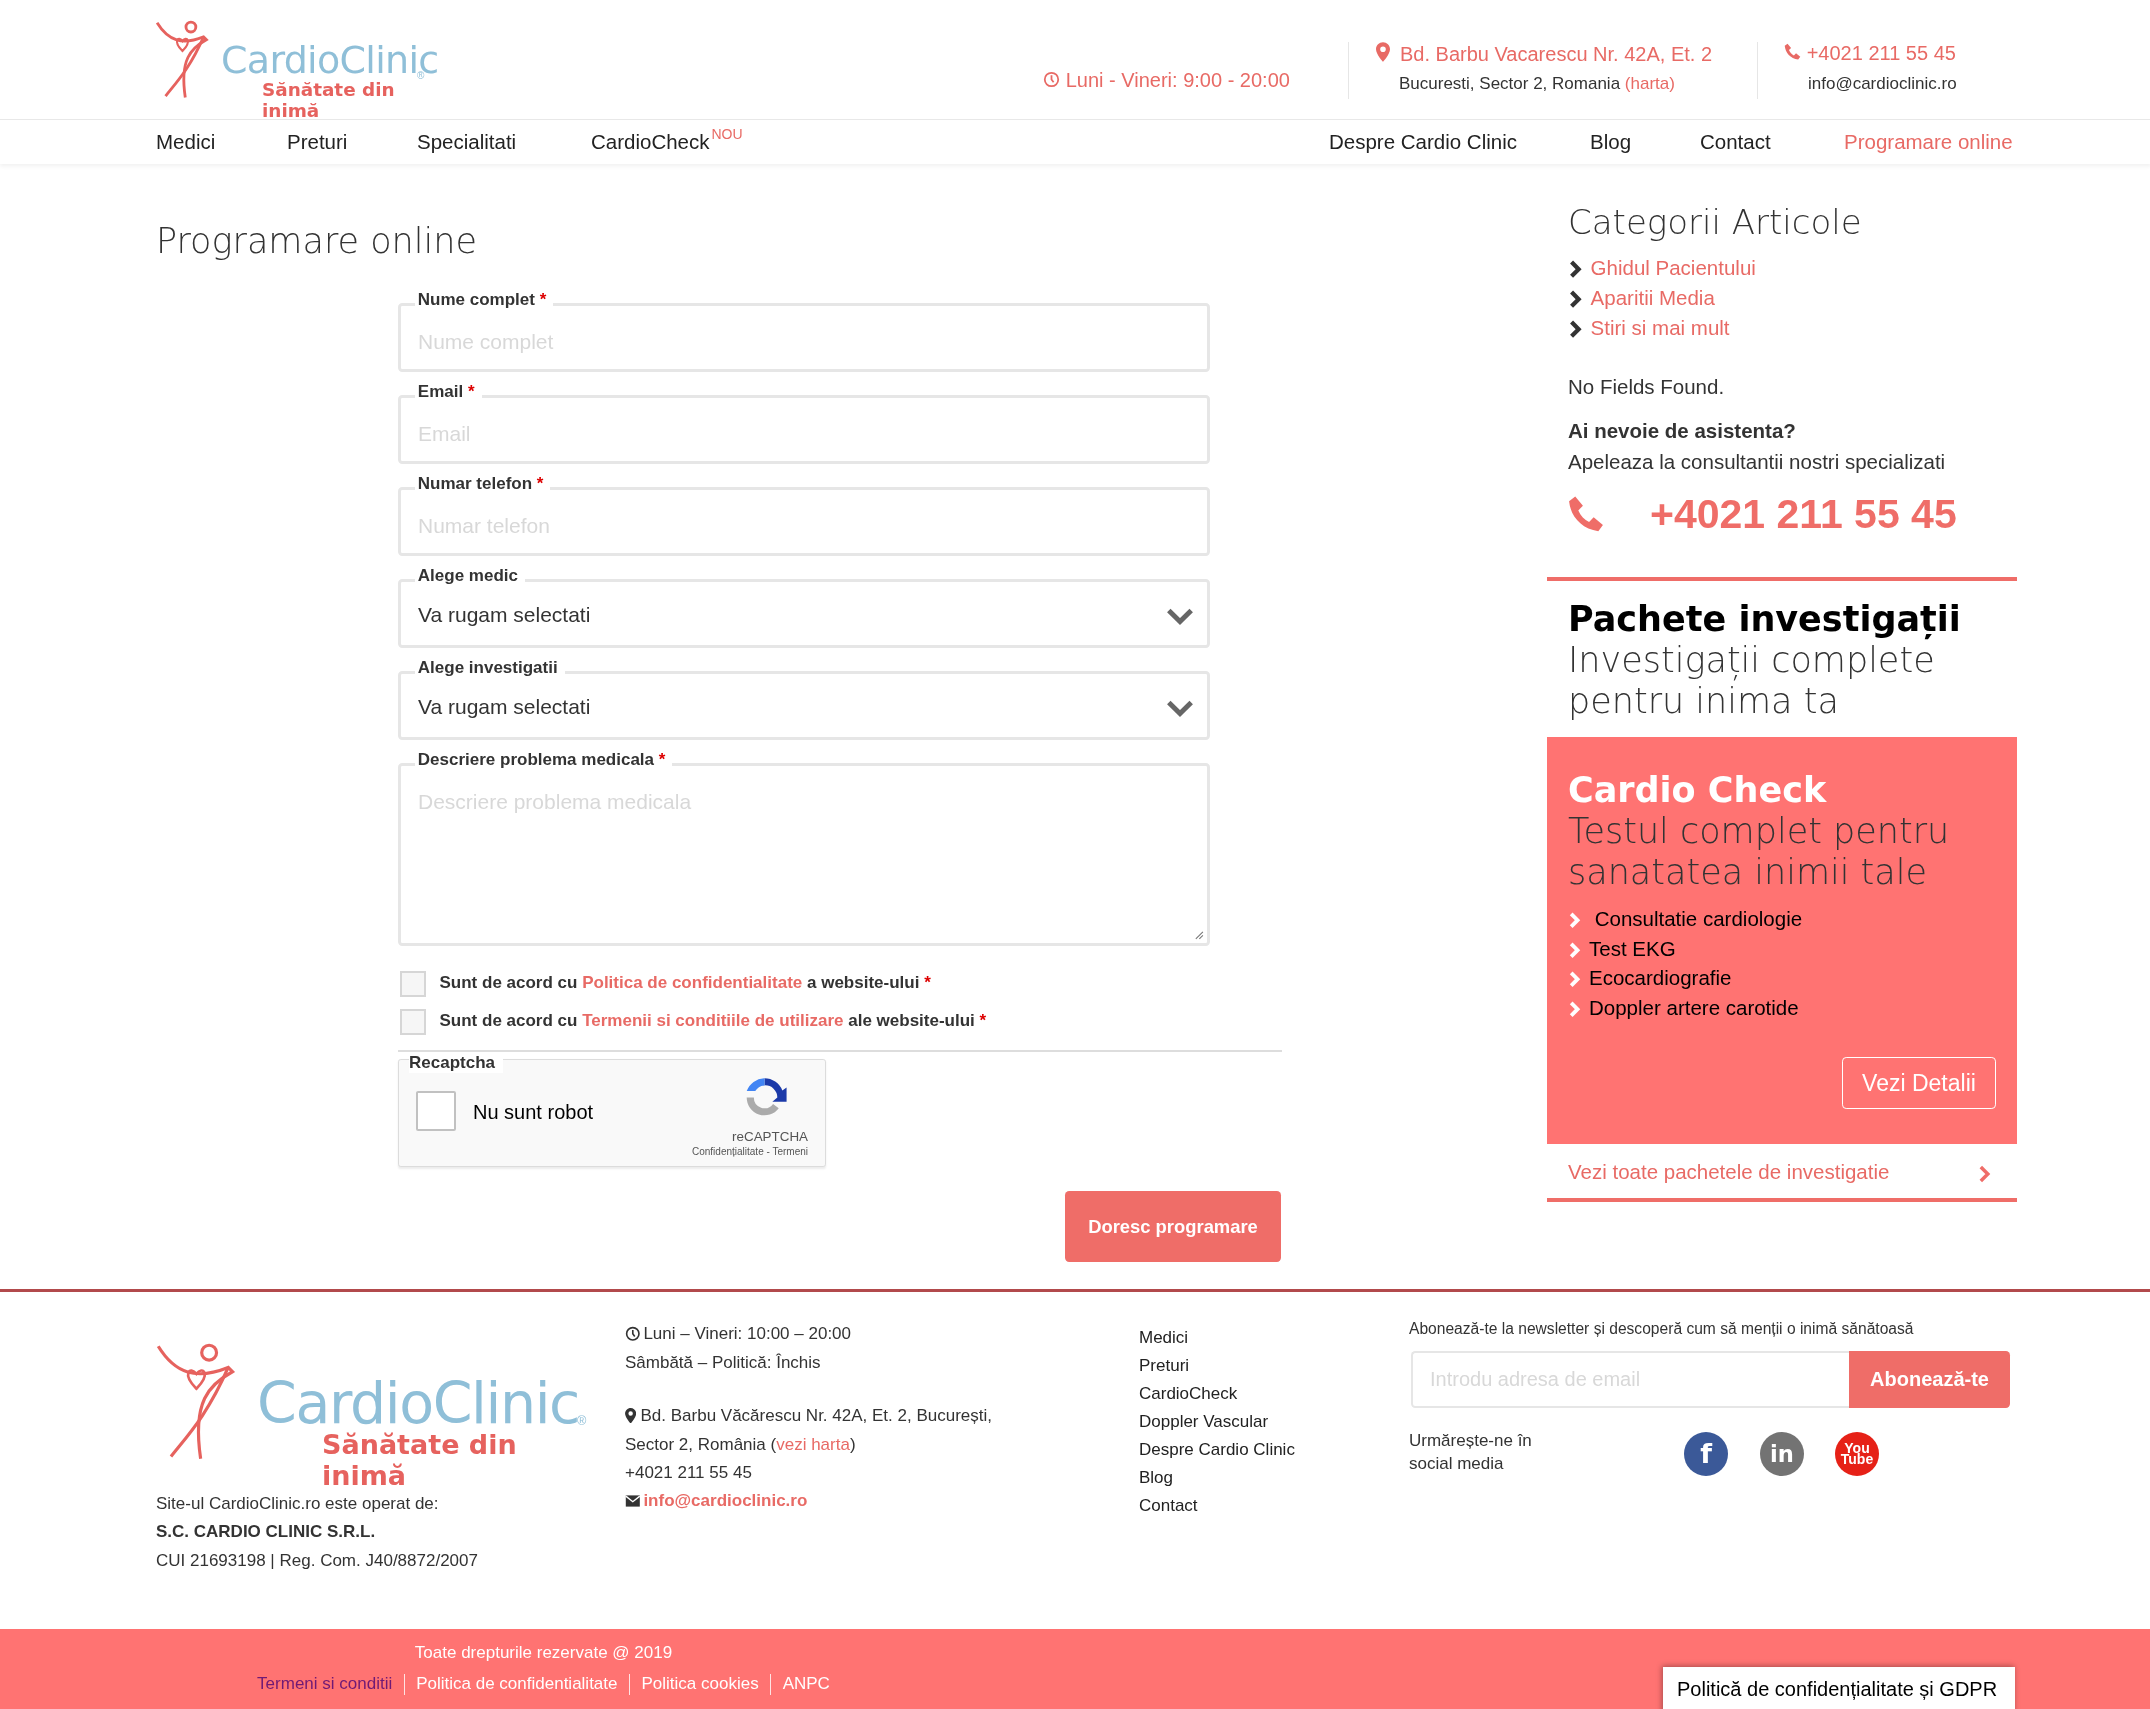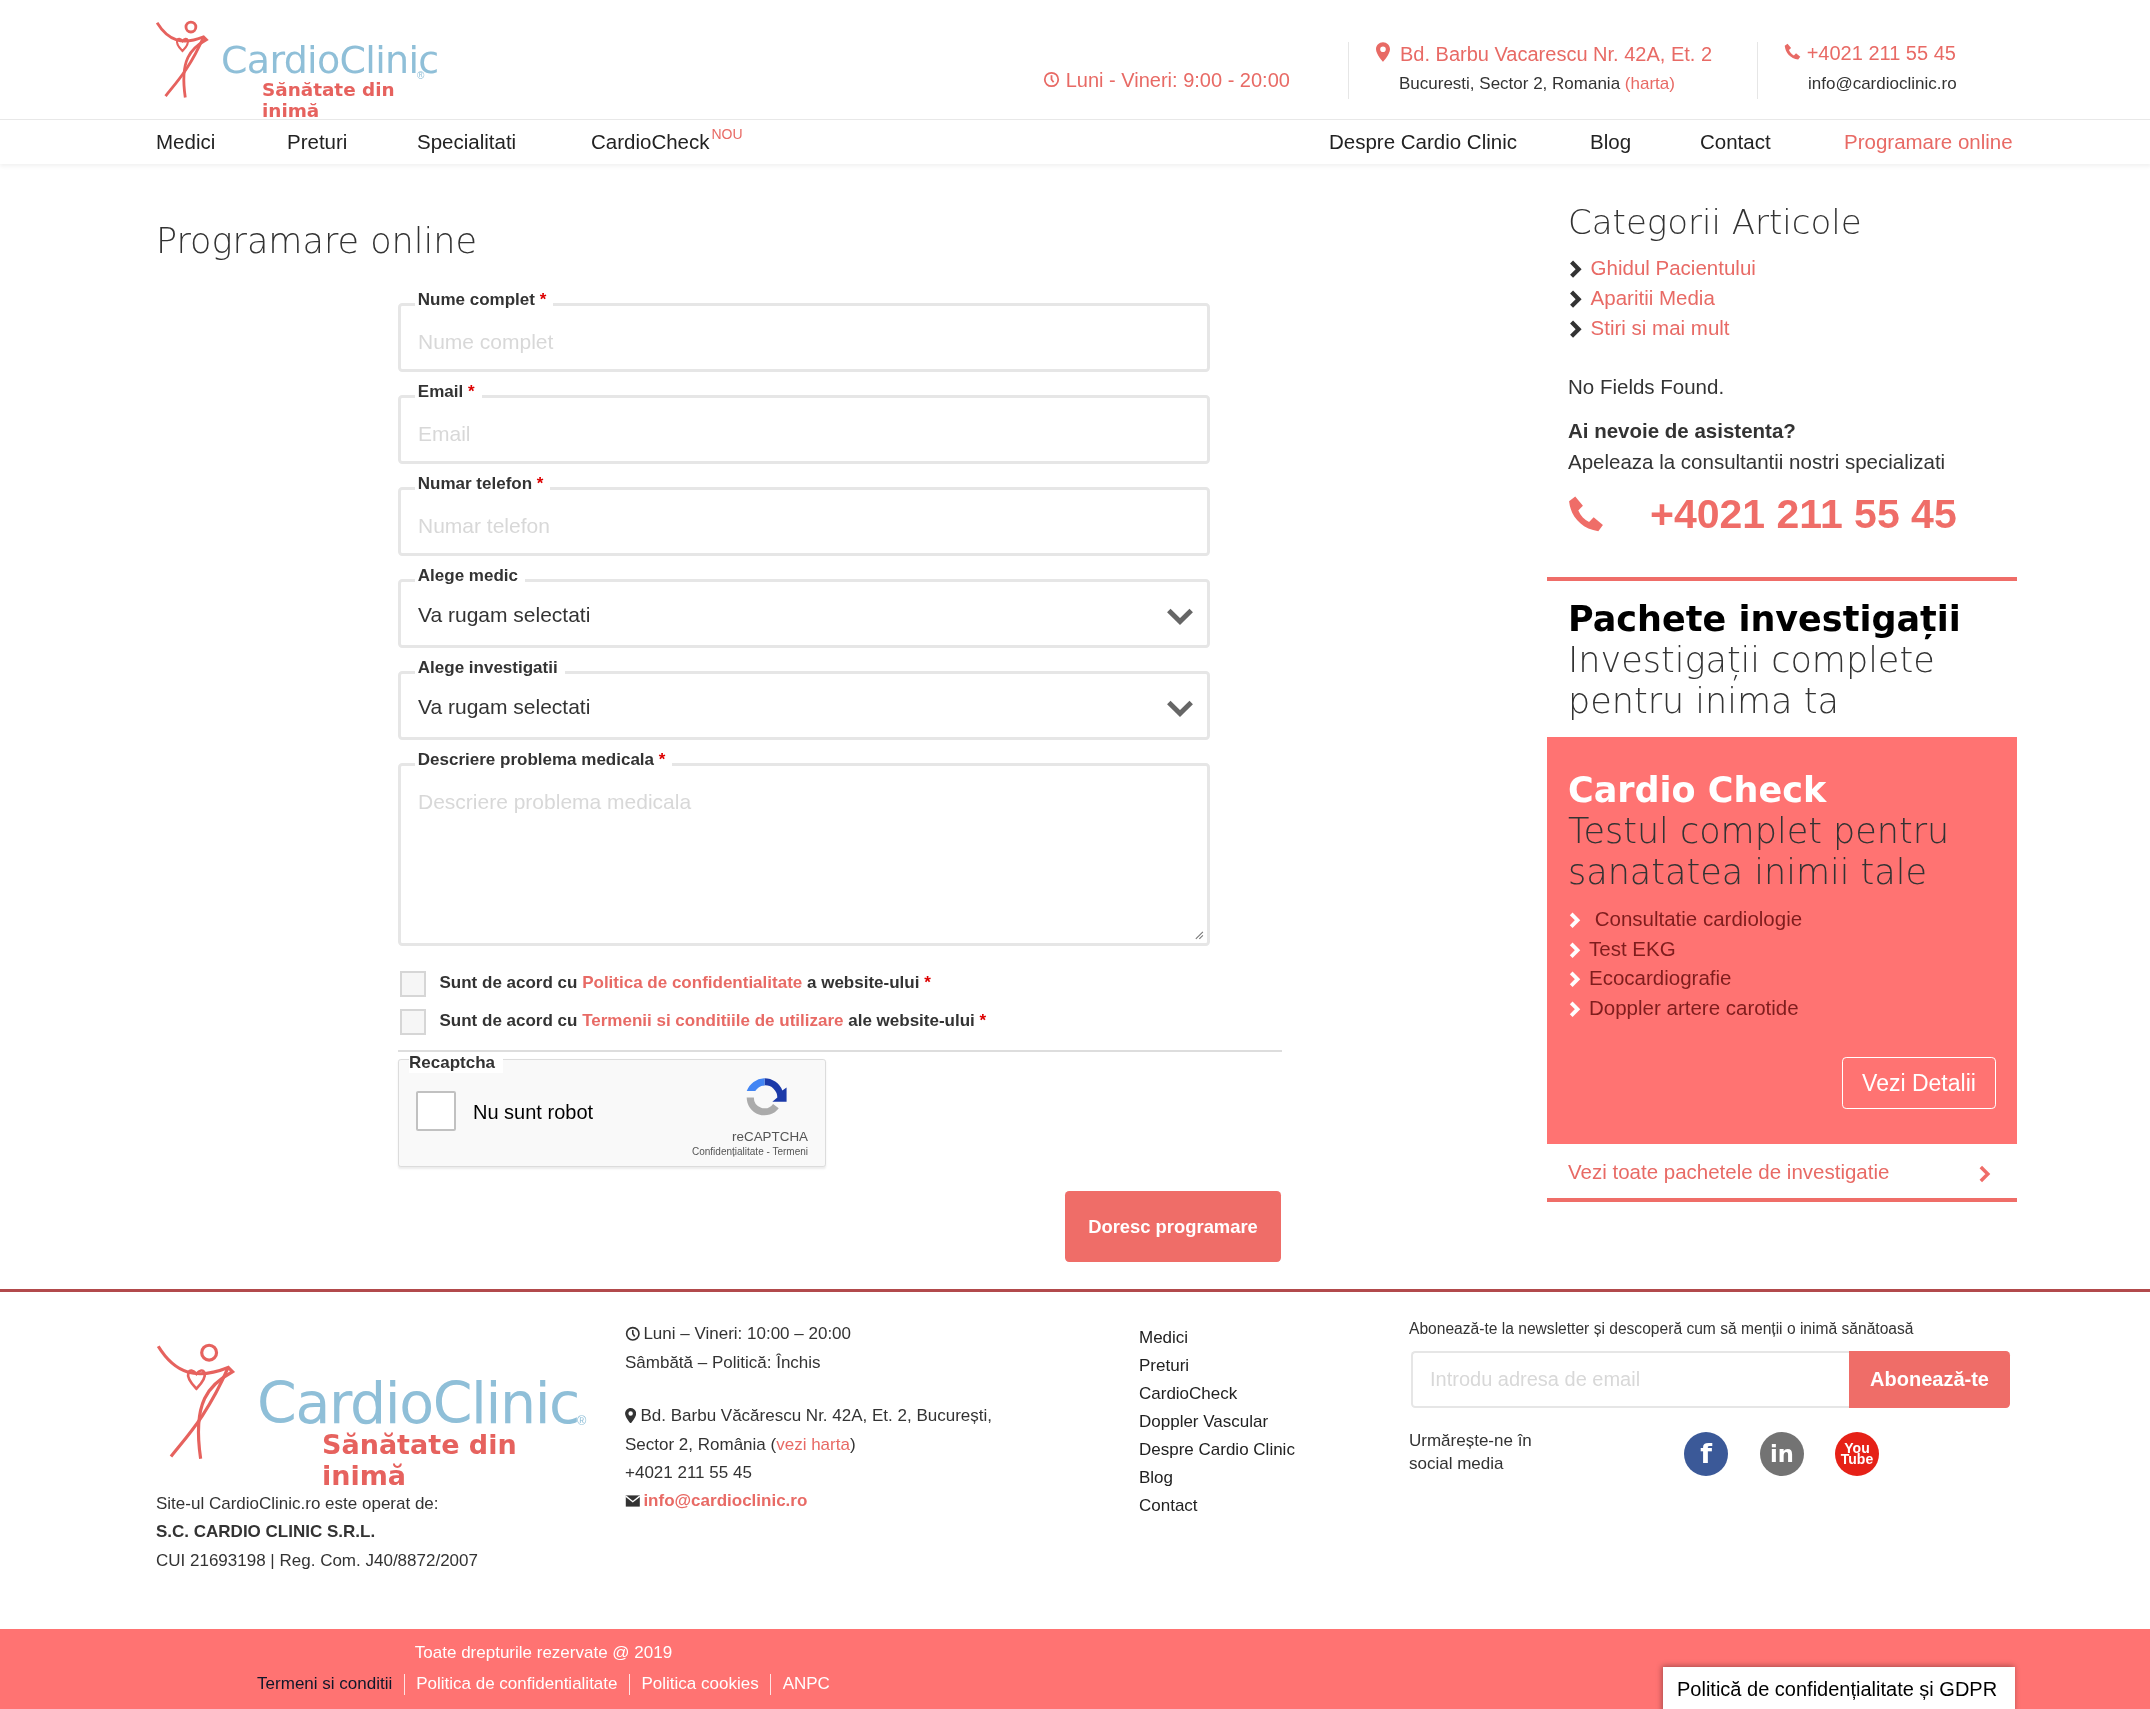--- a/index.html
+++ b/index.html
@@ -61,21 +61,21 @@
   .need-help { left: 1568px; top: 419px; font-size: 20.5px; font-weight: bold; color: #333; }
   .need-help-sub { left: 1568px; top: 450px; font-size: 20.5px; color: #333; }
   .big-phone-icon { left: 1566px; top: 495px; width: 40px; height: 40px; }
   .big-phone { left: 1650px; top: 491px; font-size: 41px; font-weight: bold; color: #ef6d68; }
   .red-line { height: 4.2px; background: #ef6d68; left: 1547px; width: 470px; }
   .pkg-h1 { left: 1568px; top: 599px; font-size: 35px; color: #000000; font-family: "DejaVu Sans", sans-serif; }
   .pkg-h2 { left: 1568px; top: 640px; font-size: 35px; color: #333; line-height: 41px; font-family: "DejaVu Sans", sans-serif; font-weight: 300; width: 439px; }
   .cc-card { left: 1547px; top: 737px; width: 470px; height: 407px; background: #ff7372; }
   .cc-title { position:absolute; left: 21px; top: 33px; font-size: 35px; color: #fff; font-family: "DejaVu Sans", sans-serif; }
   .cc-sub { position:absolute; left: 21px; top: 74px; font-size: 35px; color: #333; line-height: 41px; font-family: "DejaVu Sans", sans-serif; font-weight: 300; width: 439px; }
-  .cc-item { position:absolute; left: 21px; font-size: 20.5px; color: #7f1d1d; }
+  .cc-item { position:absolute; left: 21px; font-size: 20.5px; color: #000000; }
   .cc-item .cat-chev { width: 14px; }
   .cc-btn { position:absolute; left: 295px; top: 320px; width: 154px; height: 52px; border: 1.4px solid #fff; border-radius: 4.2px; color: #fff; font-size: 23px; background: transparent; font-family: "Liberation Sans", sans-serif; }
   .all-pkgs { left: 1568px; top: 1160px; font-size: 20.5px; color: #e86a65; }
   .all-pkgs-chev { left: 1978px; top: 1164px; width: 14px; height: 20px; }
 
   
   .footer-line { left: 0; top: 1289px; width: 2151px; height: 2.8px; background: #b24a4c; }
   .f-logo { left: 154px; top: 1336px; width: 439px; height: 134px; }
   .f-logo-text { position:absolute; left: 103px; top: 34px; font-size: 57px; color: #8fbfd8; letter-spacing: -1.4px; font-family: "DejaVu Sans", sans-serif; }
   .f-logo-sub { position:absolute; left: 168px; top: 93px; font-size: 27px; color: #e6625e; font-weight: bold; font-family: "DejaVu Sans", sans-serif; }
@@ -299,17 +299,17 @@
 
 <p class="abs follow">Urmărește-ne în social media</p>
 <a class="abs social" style="left:1684px;background:#3b5998;font-size:27px;line-height:44px;font-family:'DejaVu Sans',sans-serif">f</a>
 <a class="abs social" style="left:1760px;background:#737373;font-size:22.6px;line-height:44px;font-family:'DejaVu Sans',sans-serif">in</a>
 <a class="abs social" style="left:1835px;background:#e62117;font-size:14px;line-height:11.3px;padding-top:10.6px;white-space:pre-line">You
 Tube</a>
 
 <div class="abs bottom-band">
   <p class="copy">Toate drepturile rezervate @ 2019</p>
   <p class="legal">
-    <a style="color:#0f172a">Termeni si conditii</a><span class="sep"></span><a style="color:#fff">Politica de confidentialitate</a><span class="sep"></span><a style="color:#fff">Politica cookies</a><span class="sep"></span><a style="color:#fff">ANPC</a>
+    <a style="color:#701a75">Termeni si conditii</a><span class="sep"></span><a style="color:#fff">Politica de confidentialitate</a><span class="sep"></span><a style="color:#fff">Politica cookies</a><span class="sep"></span><a style="color:#fff">ANPC</a>
   </p>
 </div>
 <div class="abs gdpr">Politică de confidențialitate și GDPR</div>
 
 
 </body></html>

